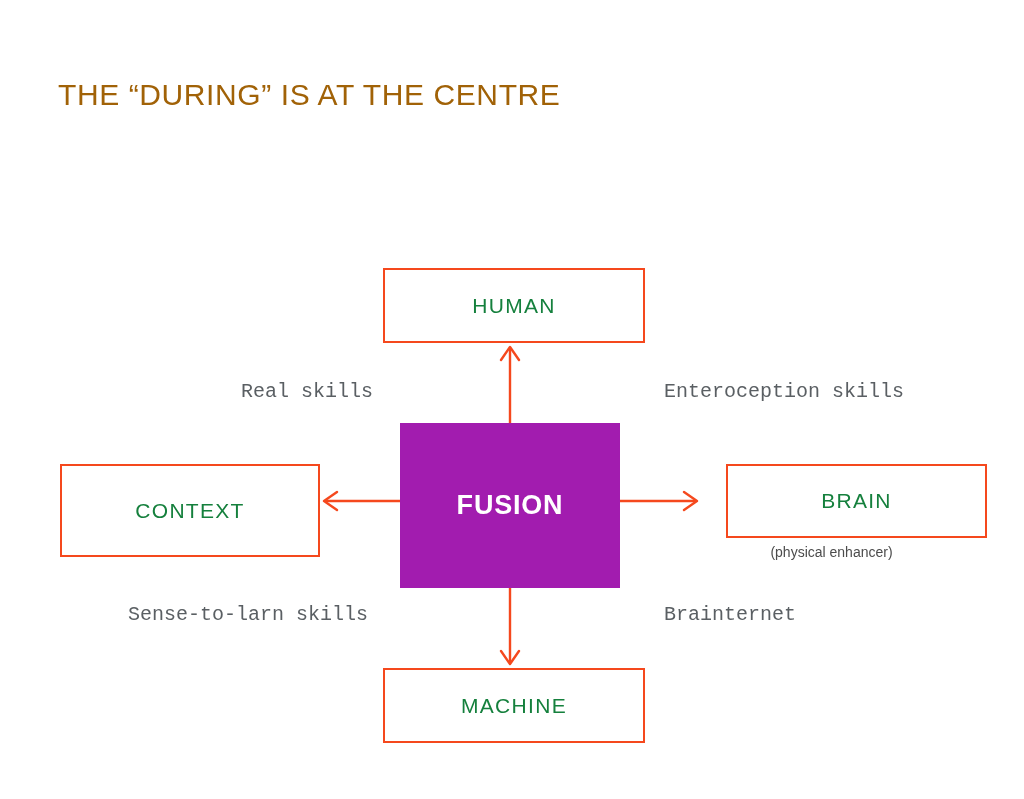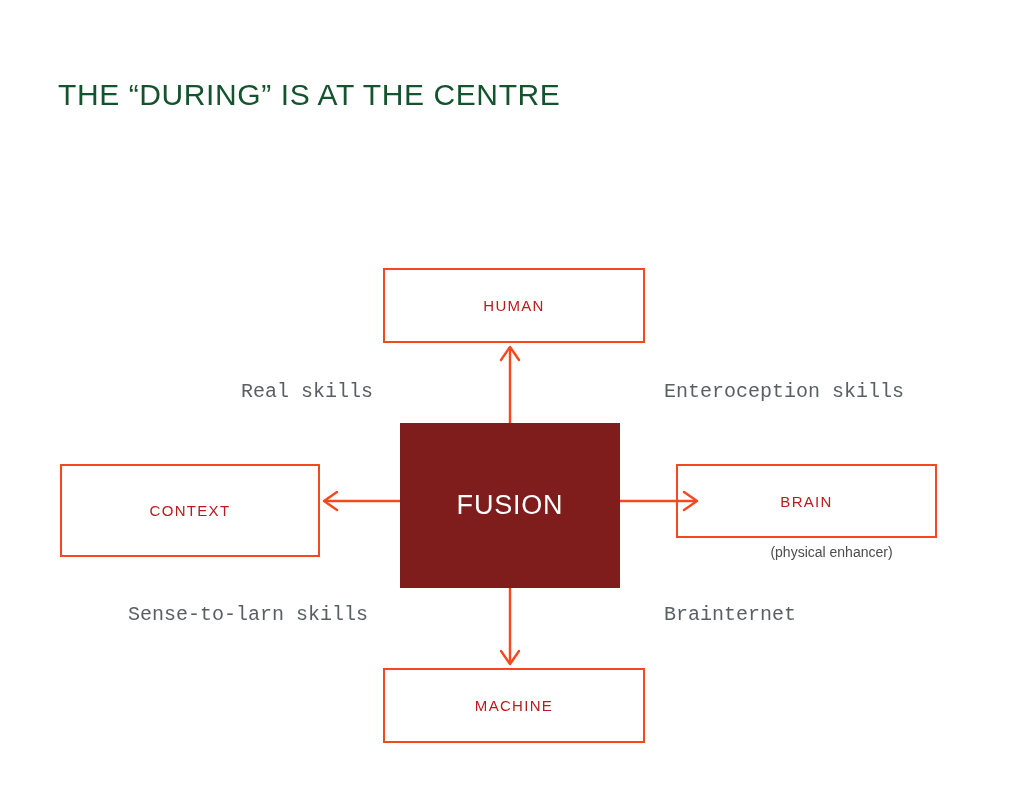--- a/index.html
+++ b/index.html
@@ -14,21 +14,21 @@
     overflow: hidden;
     position: relative;
   }
 
   #page-title {
     position: absolute;
     left: 58px;
     top: 78px;
     font-size: 30px;
     letter-spacing: 0.6px;
-    color: #14532d;
+    color: #a16207;
     white-space: nowrap;
   }
 
   #diagram {
     position: absolute;
     left: 0;
     top: 0;
     width: 1024px;
     height: 799px;
   }
@@ -39,38 +39,38 @@
     box-sizing: border-box;
     display: flex;
     align-items: center;
     justify-content: center;
     text-align: center;
   }
 
   .node-outline {
     border: 2px solid #F5481D;
     background: #ffffff;
-    color: #b91c1c;
-    font-size: 15px;
+    color: #15803d;
+    font-size: 21px;
     letter-spacing: 1.3px;
   }
 
   .node-center {
-    background: #7f1d1d;
+    background: #a21caf;
     color: #ffffff;
     font-size: 27px;
-    font-weight: normal;
+    font-weight: bold;
     letter-spacing: 0.8px;
     line-height: 1.28;
     z-index: 3;
   }
 
   #node-human   { left: 383px; top: 268px; width: 262px; height: 75px; }
   #node-context { left: 60px;  top: 464px; width: 260px; height: 93px; }
-  #node-brain   { left: 676px; top: 464px; width: 261px; height: 74px; }
+  #node-brain   { left: 726px; top: 464px; width: 261px; height: 74px; }
   #node-machine { left: 383px; top: 668px; width: 262px; height: 75px; }
   #node-fusion  { left: 400px; top: 423px; width: 220px; height: 165px; }
 
   #brain-sublabel {
     position: absolute;
     left: 701px;
     top: 544px;
     width: 261px;
     text-align: center;
     font-size: 14px;

